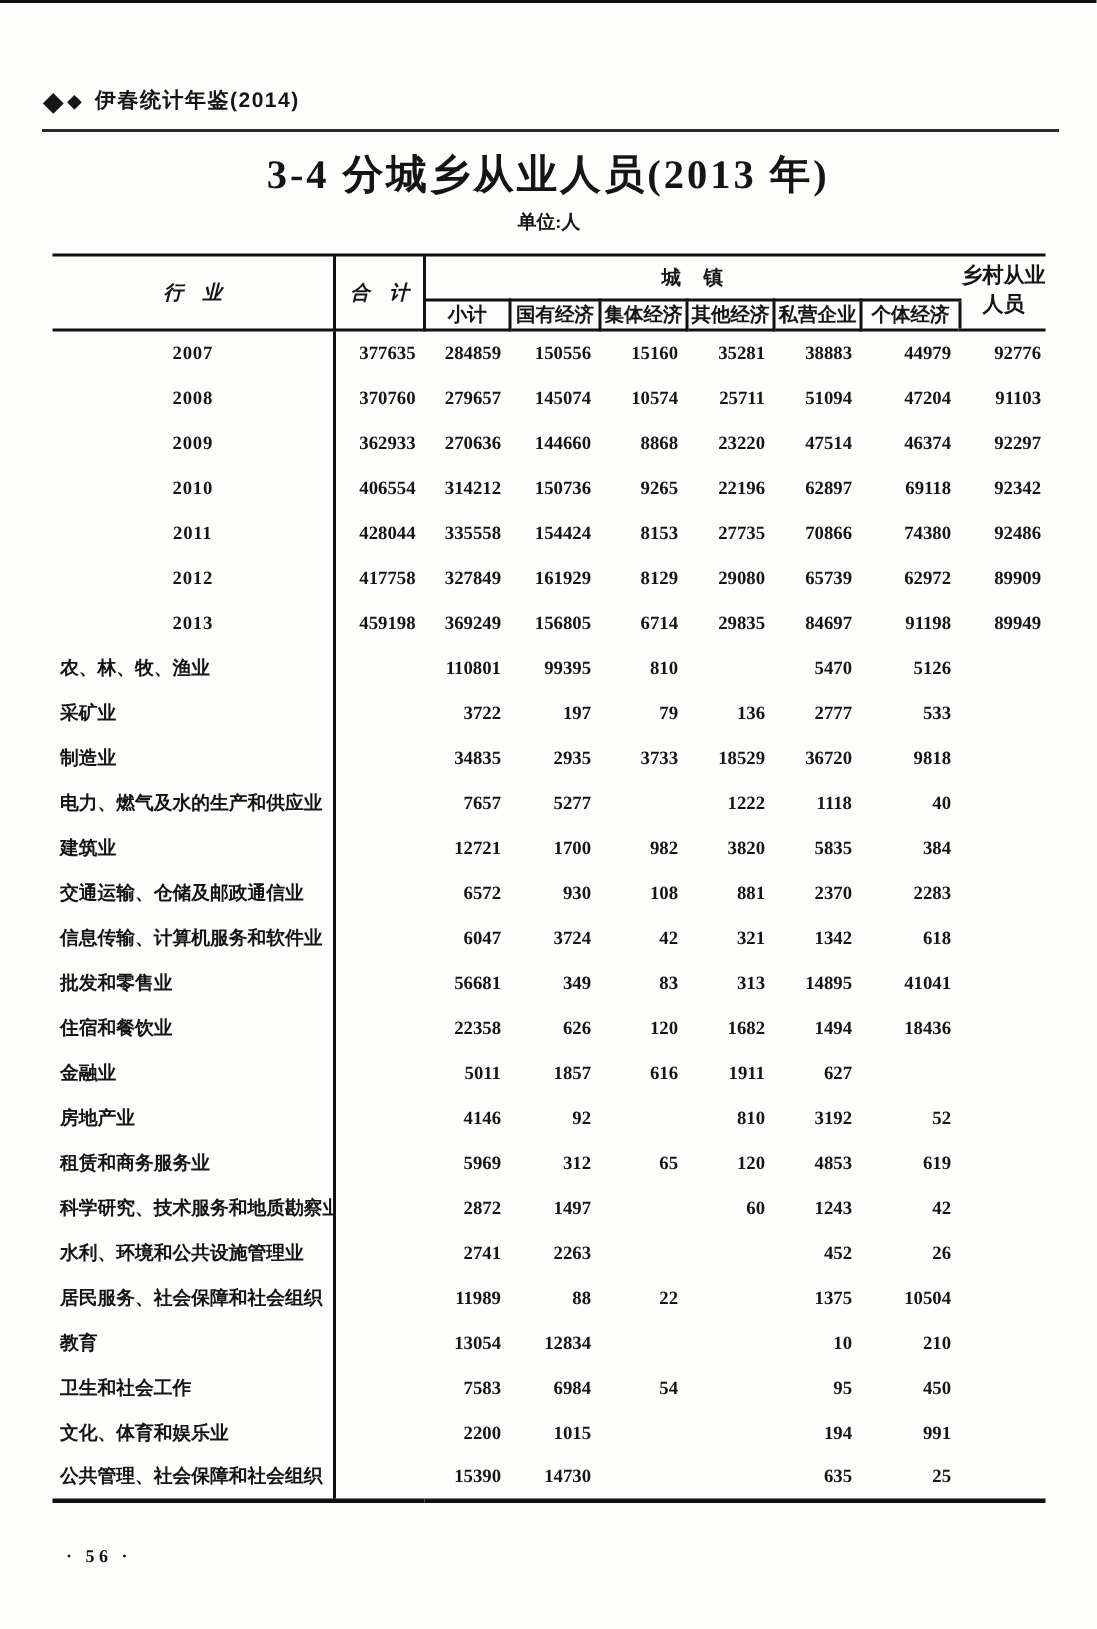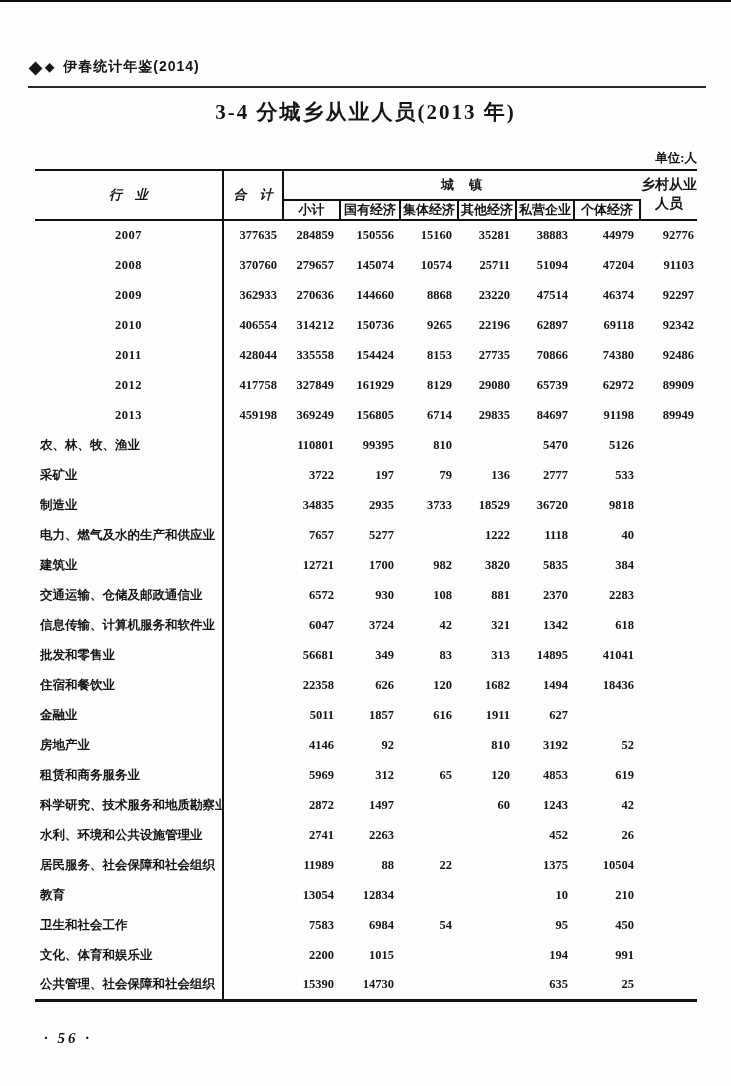--- a/index.html
+++ b/index.html
@@ -24,26 +24,26 @@
   }
   .diamond-big   { font-size:17px; line-height:1; }
   .diamond-small { font-size:12px; line-height:1; margin-right:6px; }
   .masthead-rule {
     position:absolute; top:86px; left:28px;
     width:678px; height:2px; background:#2a2a2a;
   }
   .page-title {
     position:absolute; top:98px; left:0;
     width:731px; text-align:center;
-    font-size:21px; font-weight:bold;
+    font-size:27px; font-weight:bold;
     letter-spacing:2px;
   }
   .unit-label {
-    position:absolute; top:150px; left:35px;
-    width:662px; text-align:right;
+    position:absolute; top:140px; left:35px;
+    width:662px; text-align:center;
     font-size:12.5px; font-weight:bold;
   }
   table.stat {
     position:absolute; top:169px; left:35px;
     width:662px;
     border-collapse:collapse; table-layout:fixed;
     border-top:2px solid #111;
     border-bottom:3px solid #111;
   }
   table.stat th, table.stat td { overflow:hidden; white-space:nowrap; }
@@ -58,21 +58,21 @@
   .h-rural   { border-bottom:2px solid #111; font-size:14px; line-height:1.35; }
   .h-sub     { border-right:2px solid #111; border-bottom:2px solid #111; }
   tbody td { height:30px; font-size:12.5px; font-weight:bold; vertical-align:middle; }
   td.lbl { border-right:2px solid #111; }
   td.lbl.year     { text-align:center; font-family:"Liberation Serif", serif; letter-spacing:0.5px; }
   td.lbl.industry { text-align:left; padding-left:5px; font-size:12.5px;margin-left:16px; }
   td.num  { text-align:right; padding-right:6px; font-family:"Liberation Serif", serif; }
   td.num.col7 { padding-right:3px; }
   .page-number {
     position:absolute; top:1030px; left:44px;
-    font-size:15px; font-weight:bold; letter-spacing:3px;font-style:italic;
+    font-size:12px; font-weight:bold; letter-spacing:3px;
   }
 </style>
 </head>
 <body>
 
 <div class="top-rule"></div>
 
 <div class="masthead">
   <span class="diamond-big">◆</span>
   <span class="diamond-small">◆</span>

